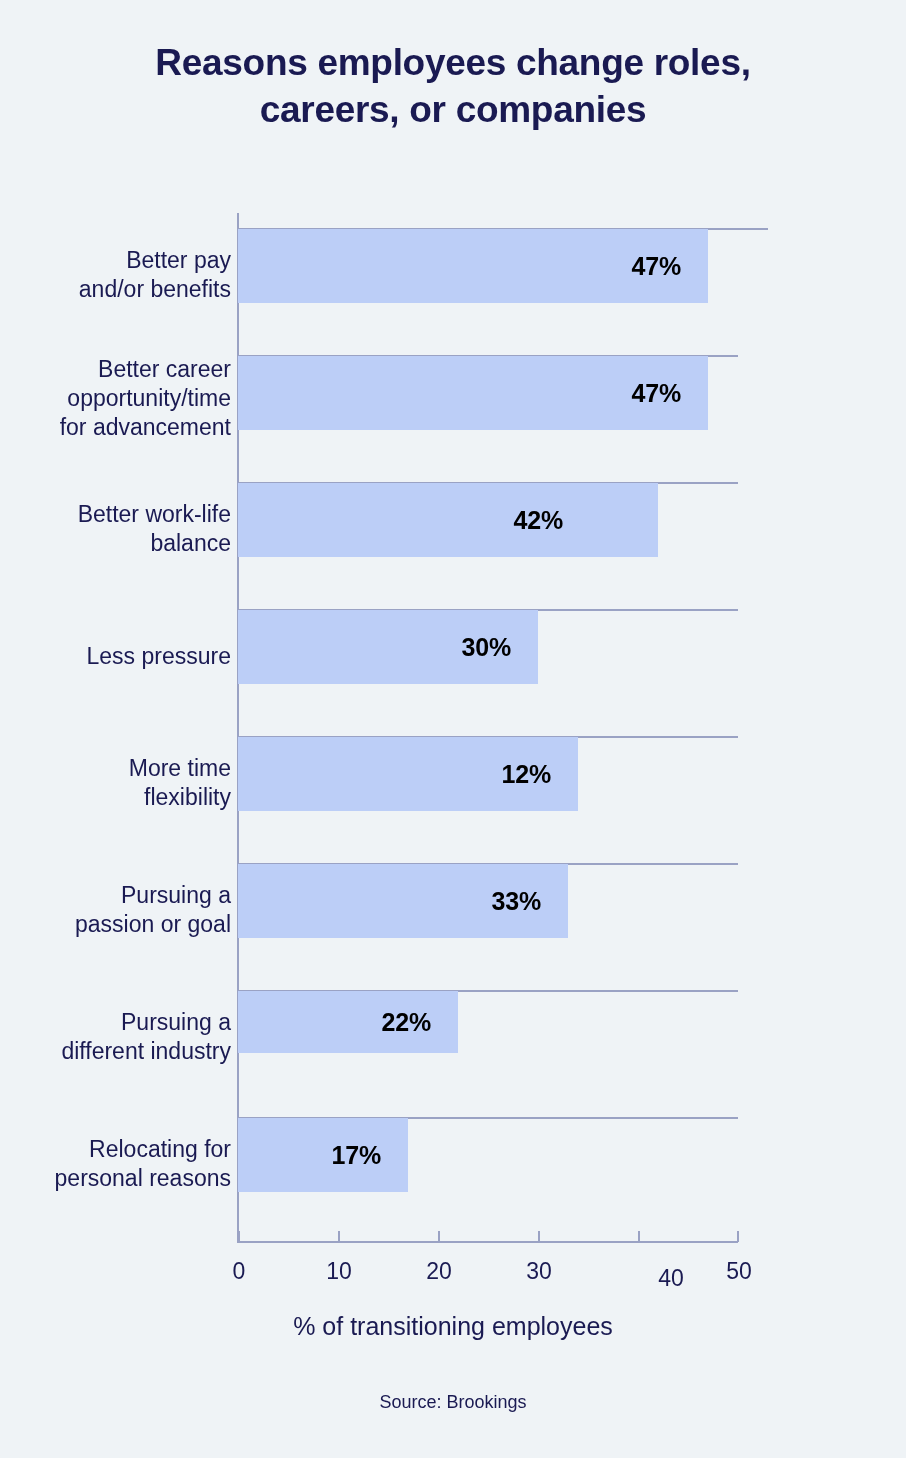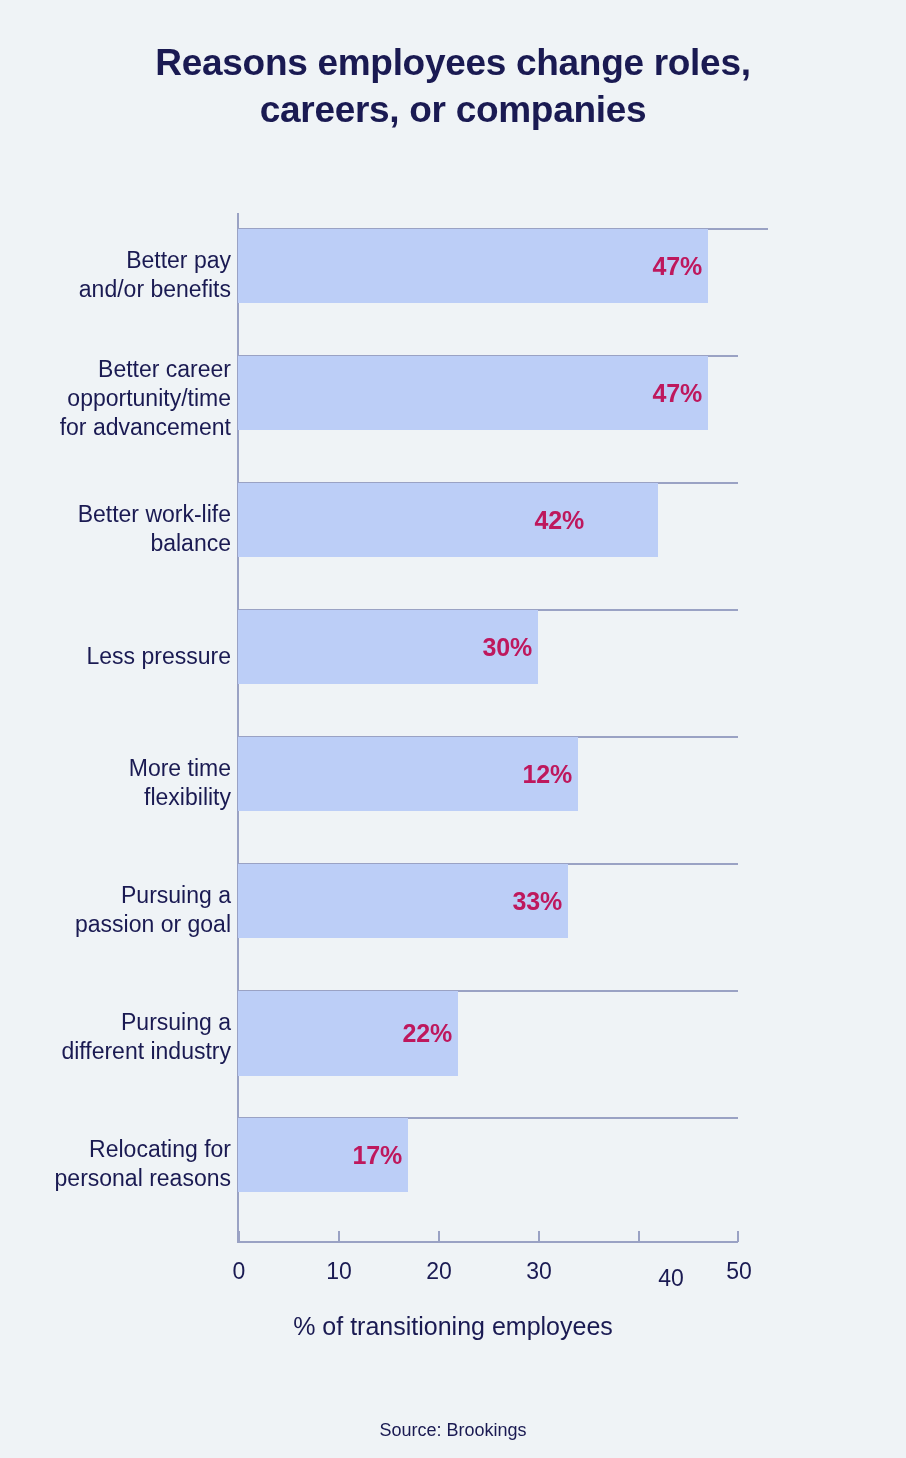--- a/index.html
+++ b/index.html
@@ -107,25 +107,25 @@
     background: #bccef7;
   }
 
   .bar-value {
     position: absolute;
     top: 0;
     height: 100%;
     display: flex;
     align-items: center;
     justify-content: flex-end;
-    padding-right: 6px;
+    padding-right: 27px;
     box-sizing: border-box;
     font-size: 25px;
     font-weight: bold;
-    color: #be185d;
+    color: #000000;
     letter-spacing: -0.2px;
   }
 
   .cat-label {
     position: absolute;
     right: 675px;
     text-align: right;
     font-size: 23px;
     line-height: 1.26;
     color: #1a1a52;
@@ -144,21 +144,20 @@
   }
 
   .source-note {
     position: absolute;
     top: 1392px;
     left: 0;
     width: 906px;
     text-align: center;
     font-size: 18px;
     color: #1a1a52;
-    margin-top: 28px;
   }
 </style>
 </head>
 <body>
 
 <div id="chart-root">
 
   <div class="chart-title">Reasons employees change roles,
 careers, or companies</div>
 
@@ -217,21 +216,21 @@
       <div class="bar-gridline" style="width:500px;"></div>
       <div class="bar-rect" style="width:330px;height:74px;">
         <div class="bar-value" style="width:330px;">33%</div>
       </div>
     </div>
 
     <div class="bar-row" style="top:990px;height:76px;">
       <div class="cat-label" style="top:18px;">Pursuing a
 different industry</div>
       <div class="bar-gridline" style="width:500px;"></div>
-      <div class="bar-rect" style="width:220px;height:85px;">
+      <div class="bar-rect" style="width:220px;height:62px;">
         <div class="bar-value" style="width:220px;">22%</div>
       </div>
     </div>
 
     <div class="bar-row" style="top:1117px;height:76px;">
       <div class="cat-label" style="top:18px;">Relocating for
 personal reasons</div>
       <div class="bar-gridline" style="width:500px;"></div>
       <div class="bar-rect" style="width:170px;height:74px;">
         <div class="bar-value" style="width:170px;border-radius:11px;">17%</div>

